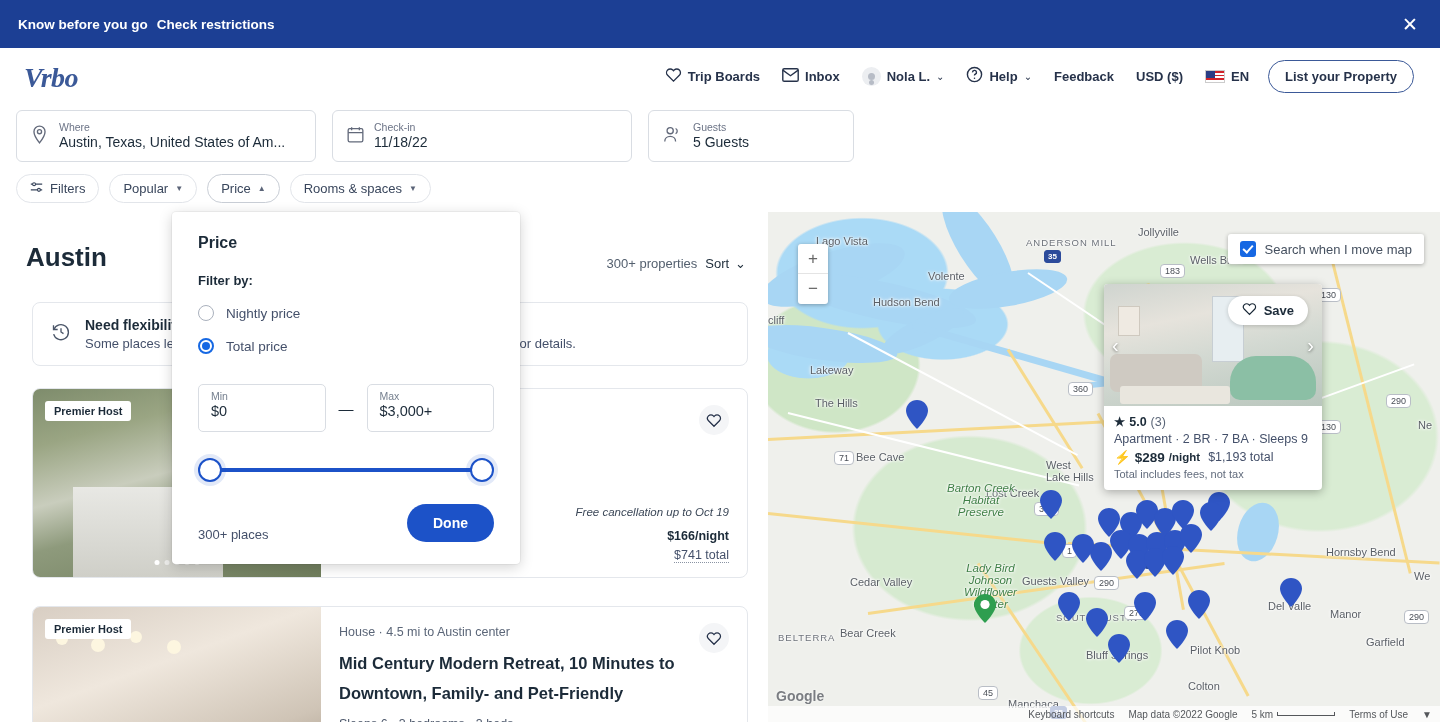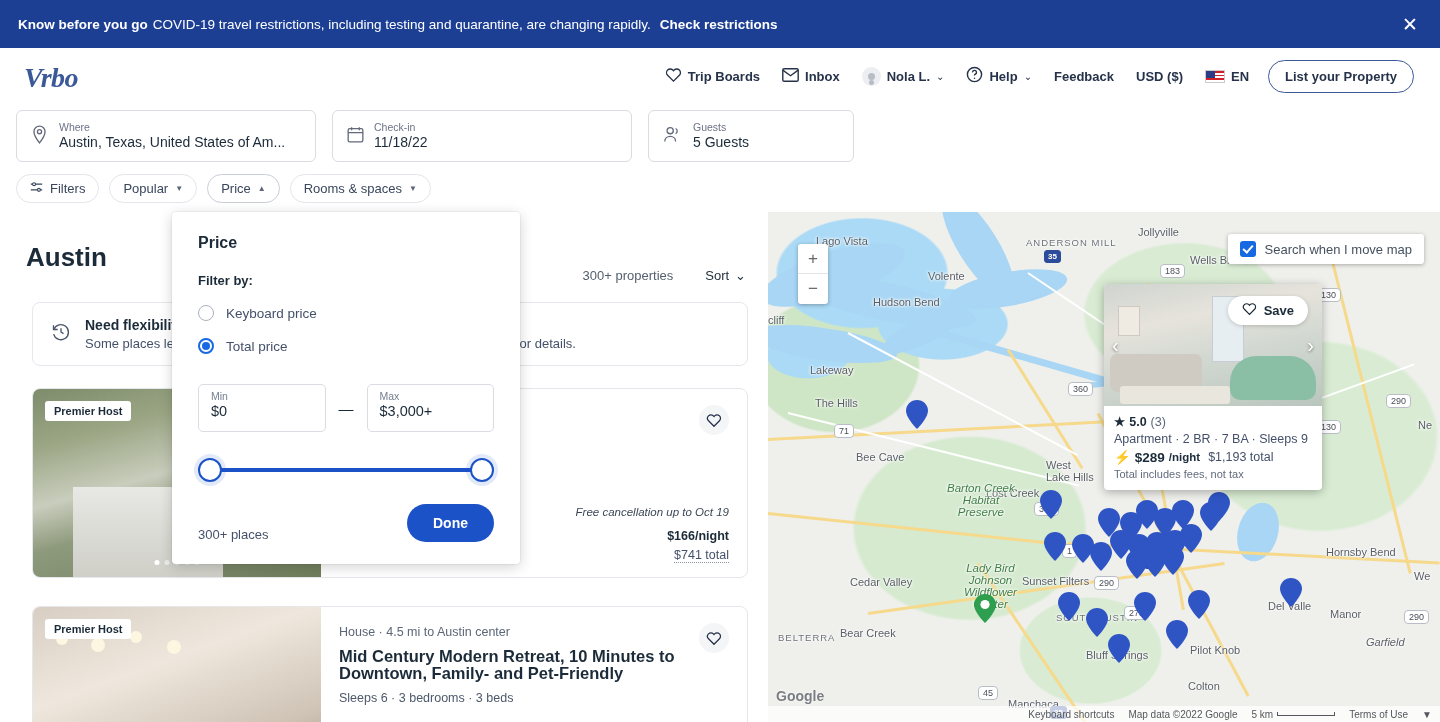--- a/index.html
+++ b/index.html
@@ -96,22 +96,22 @@
   .chip .arr { font-size: 8px; color: #5b6478; }
   .chip.active { border-color: #c9ced6; }
 
   
   .left-col {
     position: absolute; top: 212px; left: 0; width: 764px; height: 510px;
     background: #fff; overflow: hidden;
   }
   .page-title { position: absolute; left: 26px; top: 30px; font-size: 26px; font-weight: 700; }
   .count-sort {
-    position: absolute; right: 18px; top: 56px;
-    display: flex; align-items: center; gap: 32px; font-size: 13px; color: #54606f;
+    position: absolute; right: 18px; top: 44px;
+    display: flex; align-items: center; gap: 8px; font-size: 13px; color: #54606f;
   }
   .sortbtn { display: flex; align-items: center; gap: 6px; cursor: pointer; color: #1c2b39; }
 
   .flexcard {
     position: absolute; left: 32px; top: 90px; width: 716px; height: 64px;
     border: 1px solid #e4e7ec; border-radius: 8px; background: #fff;
     display: flex; align-items: center; padding: 0 18px; gap: 14px;
   }
   .flexcard .ft1 { font-size: 14px; font-weight: 700; }
   .flexcard .ft2 { font-size: 13px; color: #44506a; margin-top: 3px; }
@@ -145,21 +145,21 @@
   }
   .dots {
     position: absolute; left: 50%; transform: translateX(-50%); bottom: 12px;
     display: flex; gap: 5px; z-index: 4;
   }
   .dots i { width: 5px; height: 5px; border-radius: 50%; background: rgba(255,255,255,.6); }
   .dots i.on { background: #fff; }
 
   .linfo { flex: 1; position: relative; padding: 18px 20px 0 18px; }
   .lmeta { font-size: 12.5px; color: #5b6678; }
-  .ltitle { font-size: 16.5px; font-weight: 700; line-height: 17px; margin-top: 9px; max-width: 340px; }
+  .ltitle { font-size: 16.5px; font-weight: 700; line-height: 30px; margin-top: 9px; max-width: 340px; }
   .lsleeps { font-size: 12.5px; color: #4d586b; margin-top: 9px; }
   .ltag {
     display: inline-block; margin-top: 12px; border: 1px solid #dfe3e8;
     border-radius: 4px; padding: 4px 9px; font-size: 11.5px; color: #5b6678;
   }
   .lrating { position: absolute; left: 18px; bottom: 16px; font-size: 13px; display: flex; align-items: center; gap: 4px; }
   .lrating .star { color: #e8620e; font-size: 13px; }
   .lrating .rv { color: #5b6678; }
   .lheart {
     position: absolute; right: 18px; top: 16px; width: 30px; height: 30px; border-radius: 50%;
@@ -338,21 +338,20 @@
     text-shadow: 0 0 3px #fff;
   }
 </style>
 </head>
 <body>
 
 <div class="page">
 
   <div class="banner">
     <b>Know before you go</b>
-    <span class="bn-rest">COVID-19 travel restrictions, including testing and quarantine, are changing rapidly.</span>
     <span class="bn-link">Check restrictions</span>
     <span class="bn-close">✕</span>
   </div>
 
   <div class="header">
     <div class="logo">Vrbo</div>
     <div class="nav">
 
       <div class="nav-item">
         <span class="ic">
@@ -553,21 +552,21 @@
       </div>
     </div>
   </div>
 
   <div class="pricepanel">
     <div class="pp-title">Price</div>
     <div class="pp-sub">Filter by:</div>
 
     <div class="radio-row">
       <span class="radio"></span>
-      <span class="rl">Keyboard price</span>
+      <span class="rl">Nightly price</span>
     </div>
     <div class="radio-row">
       <span class="radio sel"></span>
       <span class="rl">Total price</span>
     </div>
 
     <div class="pp-inputs">
       <div class="pp-inp">
         <div class="il">Min</div>
         <div class="iv">$0</div>
@@ -640,42 +639,42 @@
         <div class="mlabel" style="left: 42px; top: 152px;">Lakeway</div>
         <div class="mlabel" style="left: 47px; top: 185px;">The Hills</div>
         <div class="mlabel" style="left: 562px; top: 396px;">Manor</div>
         <div class="mlabel" style="left: 650px; top: 207px;">Ne</div>
         <div class="mlabel" style="left: 88px; top: 239px;">Bee Cave</div>
         <div class="mlabel" style="left: 278px; top: 247px;">West<br>Lake Hills</div>
         <div class="mlabel" style="left: 218px; top: 275px;">Lost Creek</div>
         <div class="mlabel green" style="left: 140px; top: 270px; margin-left: 39px;">Barton Creek<br>Habitat<br>Preserve</div>
         <div class="mlabel" style="left: 82px; top: 364px;">Cedar Valley</div>
         <div class="mlabel green" style="left: 196px; top: 350px;">Lady Bird<br>Johnson<br>Wildflower<br>Center</div>
-        <div class="mlabel" style="left: 254px; top: 363px;">Sunset Filters</div>
+        <div class="mlabel" style="left: 254px; top: 363px;">Guests Valley</div>
         <div class="mlabel caps" style="left: 288px; top: 400px;">SOUTH AUSTIN</div>
         <div class="mlabel caps" style="left: 10px; top: 420px;">BELTERRA</div>
         <div class="mlabel" style="left: 72px; top: 415px;">Bear Creek</div>
         <div class="mlabel" style="left: 558px; top: 334px;">Hornsby Bend</div>
         <div class="mlabel" style="left: 500px; top: 388px;">Del Valle</div>
-        <div class="mlabel" style="left: 598px; top: 424px; font-style: italic;">Garfield</div>
+        <div class="mlabel" style="left: 598px; top: 424px;">Garfield</div>
         <div class="mlabel" style="left: 318px; top: 437px;">Bluff Springs</div>
         <div class="mlabel" style="left: 422px; top: 432px;">Pilot Knob</div>
         <div class="mlabel" style="left: 420px; top: 468px;">Colton</div>
         <div class="mlabel" style="left: 240px; top: 486px;">Manchaca</div>
         <div class="mlabel" style="left: 646px; top: 358px;">We</div>
       </div>
     <div id="map-shields">
         <div class="shield" style="left: 392px; top: 52px;">183</div>
         <div class="shield" style="left: 548px; top: 76px;">130</div>
         <div class="shield" style="left: 548px; top: 208px;">130</div>
         <div class="shield" style="left: 618px; top: 182px;">290</div>
         <div class="shield" style="left: 636px; top: 398px;">290</div>
         <div class="shield" style="left: 300px; top: 170px;">360</div>
         <div class="shield" style="left: 266px; top: 290px;">360</div>
-        <div class="shield" style="left: 66px; top: 212px;">71</div>
+        <div class="shield" style="left: 66px; top: 239px;">71</div>
         <div class="shield" style="left: 294px; top: 332px;">1</div>
         <div class="shield" style="left: 326px; top: 364px;">290</div>
         <div class="shield" style="left: 356px; top: 394px;">275</div>
         <div class="shield int" style="left: 376px; top: 344px;">35</div>
         <div class="shield" style="left: 210px; top: 474px;">45</div>
         <div class="shield int" style="left: 282px; top: 494px;">35</div>
         <div class="shield int" style="left: 276px; top: 38px;">35</div>
       </div>
     <div id="map-pins">
         <div class="pin" style="left: 138px; top: 188px;">

